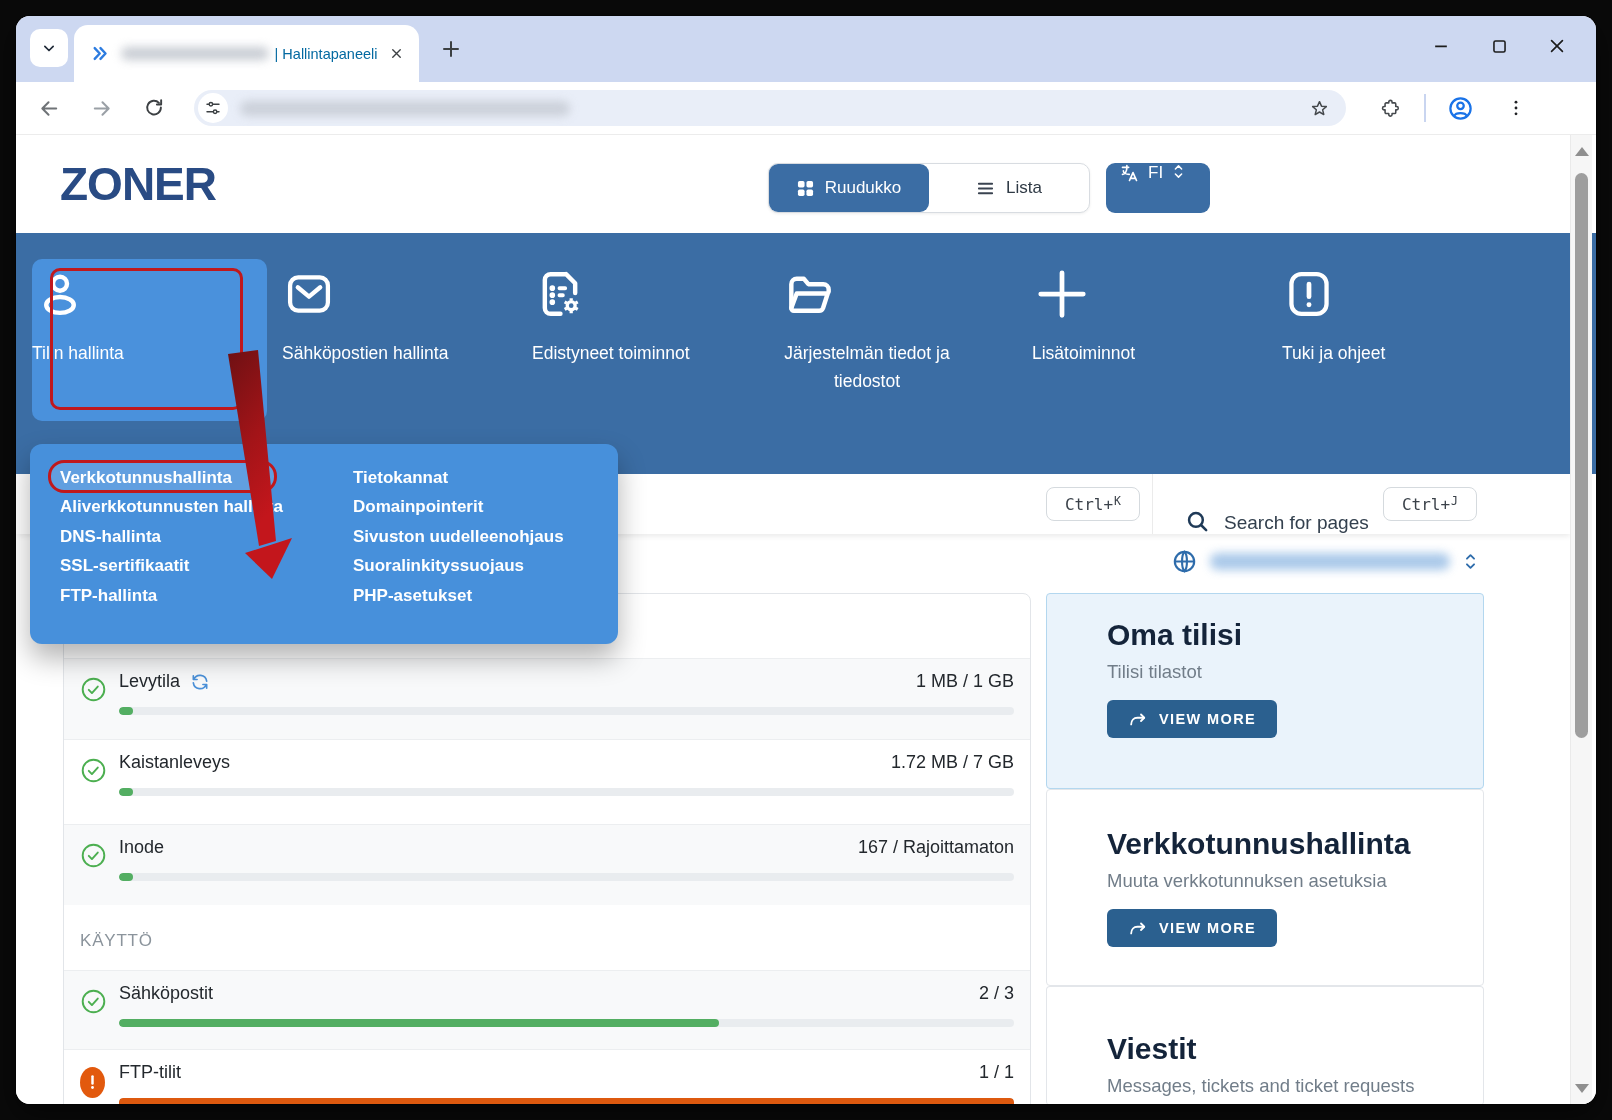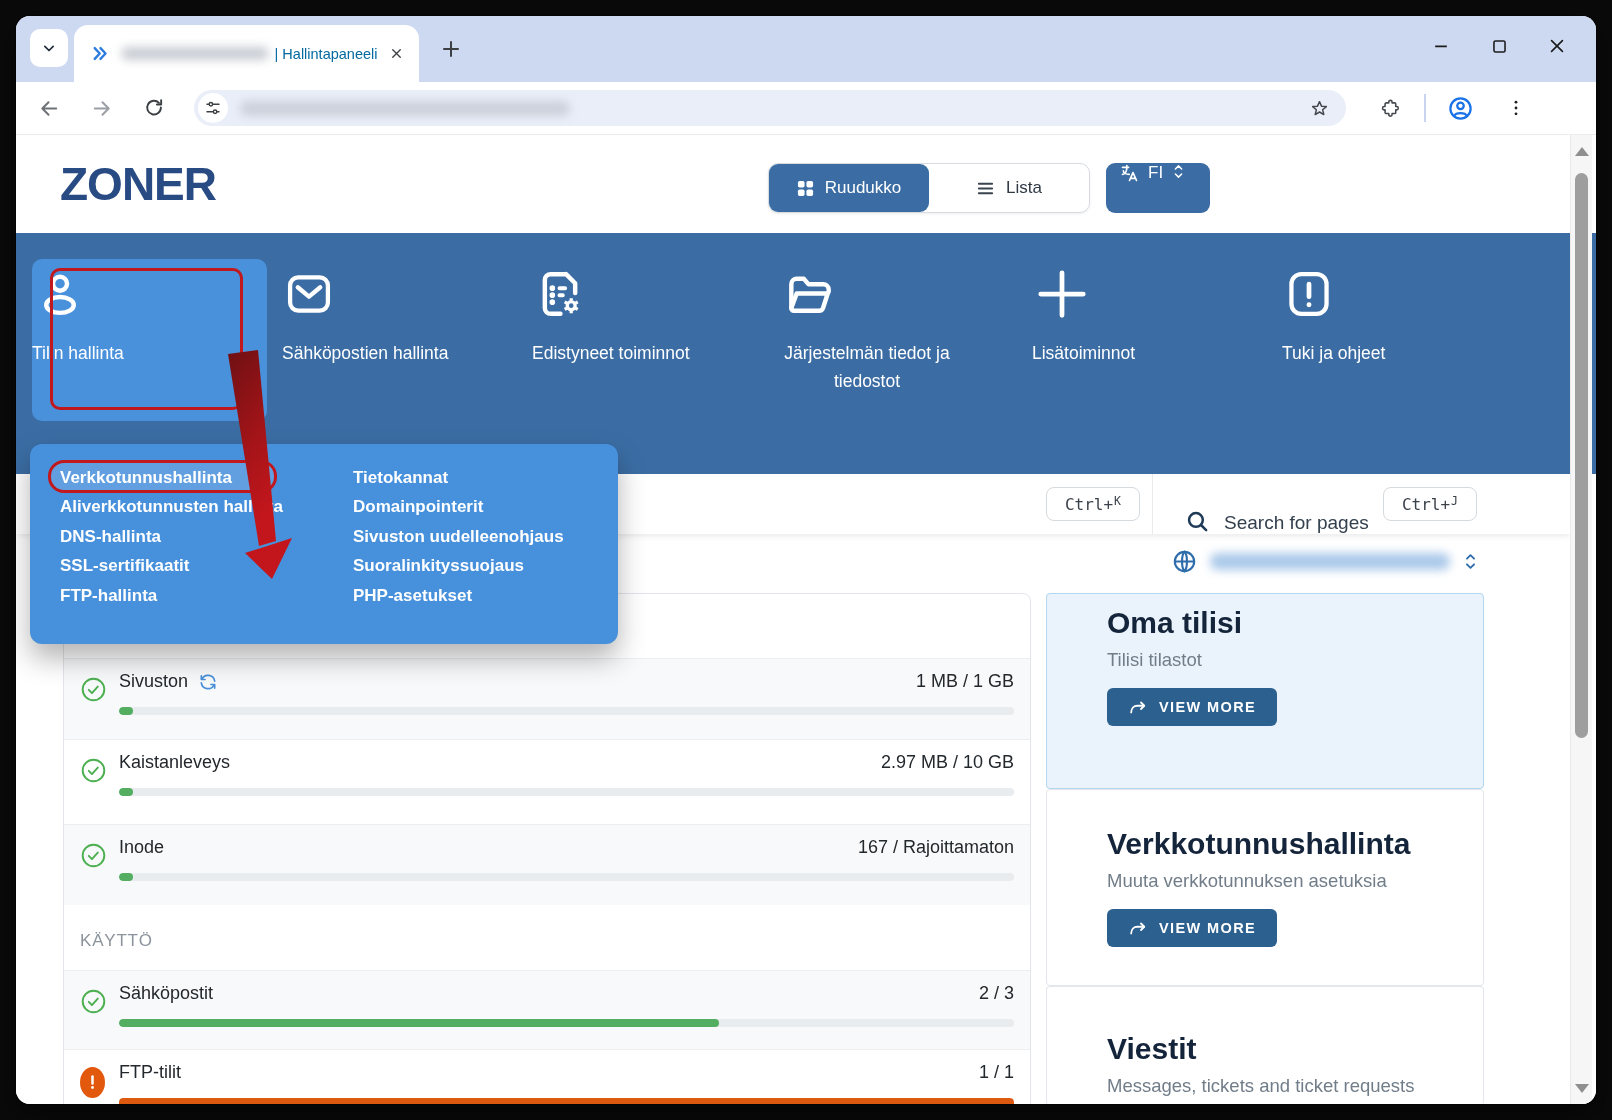--- a/index.html
+++ b/index.html
@@ -367,21 +367,21 @@
 
       <div class="srow alt" style="top:64px;height:81px">
         <span class="sicon">
           <svg width="27" height="27" viewBox="0 0 24 24">
               <circle cx="12" cy="12" r="9.6" fill="none" stroke="#4caf50" stroke-width="1.7"></circle>
               <path d="M7.8 12.3l2.8 2.9 5.2-5.8" fill="none" stroke="#4caf50" stroke-width="1.7" stroke-linecap="round" stroke-linejoin="round"></path>
             </svg>
         </span>
         <div class="srow-main">
           <div class="srow-head">
-            <span>Sivuston</span>
+            <span>Levytila</span>
             <button class="refresh-btn">
               <svg width="20" height="20" viewBox="0 0 24 24">
                   <path d="M20 11a8.1 8.1 0 0 0-15.5-2M4 4.5V9h4.5M4 13a8.1 8.1 0 0 0 15.5 2M20 19.5V15h-4.5" fill="none" stroke="#4a90d8" stroke-width="2" stroke-linecap="round" stroke-linejoin="round"></path>
                 </svg>
             </button>
             <span class="svalue">1 MB / 1 GB</span>
           </div>
           <div class="sbar">
               <div class="sfill fill-green" style="width: 1.6%;"></div>
             </div>
@@ -391,21 +391,21 @@
       <div class="srow" style="top:145px;height:85px">
         <span class="sicon">
           <svg width="27" height="27" viewBox="0 0 24 24">
               <circle cx="12" cy="12" r="9.6" fill="none" stroke="#4caf50" stroke-width="1.7"></circle>
               <path d="M7.8 12.3l2.8 2.9 5.2-5.8" fill="none" stroke="#4caf50" stroke-width="1.7" stroke-linecap="round" stroke-linejoin="round"></path>
             </svg>
         </span>
         <div class="srow-main">
           <div class="srow-head">
             <span>Kaistanleveys</span>
-            <span class="svalue">2.97 MB / 10 GB</span>
+            <span class="svalue">1.72 MB / 7 GB</span>
           </div>
           <div class="sbar">
               <div class="sfill fill-green" style="width: 1.6%;"></div>
             </div>
         </div>
       </div>
 
       <div class="srow alt" style="top:230px;height:81px">
         <span class="sicon">
           <svg width="27" height="27" viewBox="0 0 24 24">
@@ -458,21 +458,21 @@
             <span>FTP-tilit</span>
             <span class="svalue">1 / 1</span>
           </div>
           <div class="sbar thick">
               <div class="sfill fill-orange" style="width: 100%;"></div>
             </div>
         </div>
       </div>
     </div>
 
-    <div class="rcard blue" style="top:458px;height:196px;padding-top:12px">
+    <div class="rcard blue" style="top:458px;height:196px;padding-top:24px">
       <div class="rcard-title">Oma tilisi</div>
       <div class="rcard-sub">Tilisi tilastot</div>
       <button class="viewmore">
         <svg width="20" height="18" viewBox="0 0 24 20">
             <path d="M3.8 16.5c0-5 3.2-8 7.5-8h8" fill="none" stroke="#fff" stroke-width="2.2" stroke-linecap="round"></path>
             <path d="M15.6 4.6l3.9 3.9-3.9 3.9" fill="none" stroke="#fff" stroke-width="2.2" stroke-linecap="round" stroke-linejoin="round"></path>
           </svg>
         <span>VIEW MORE</span>
       </button>
     </div>

